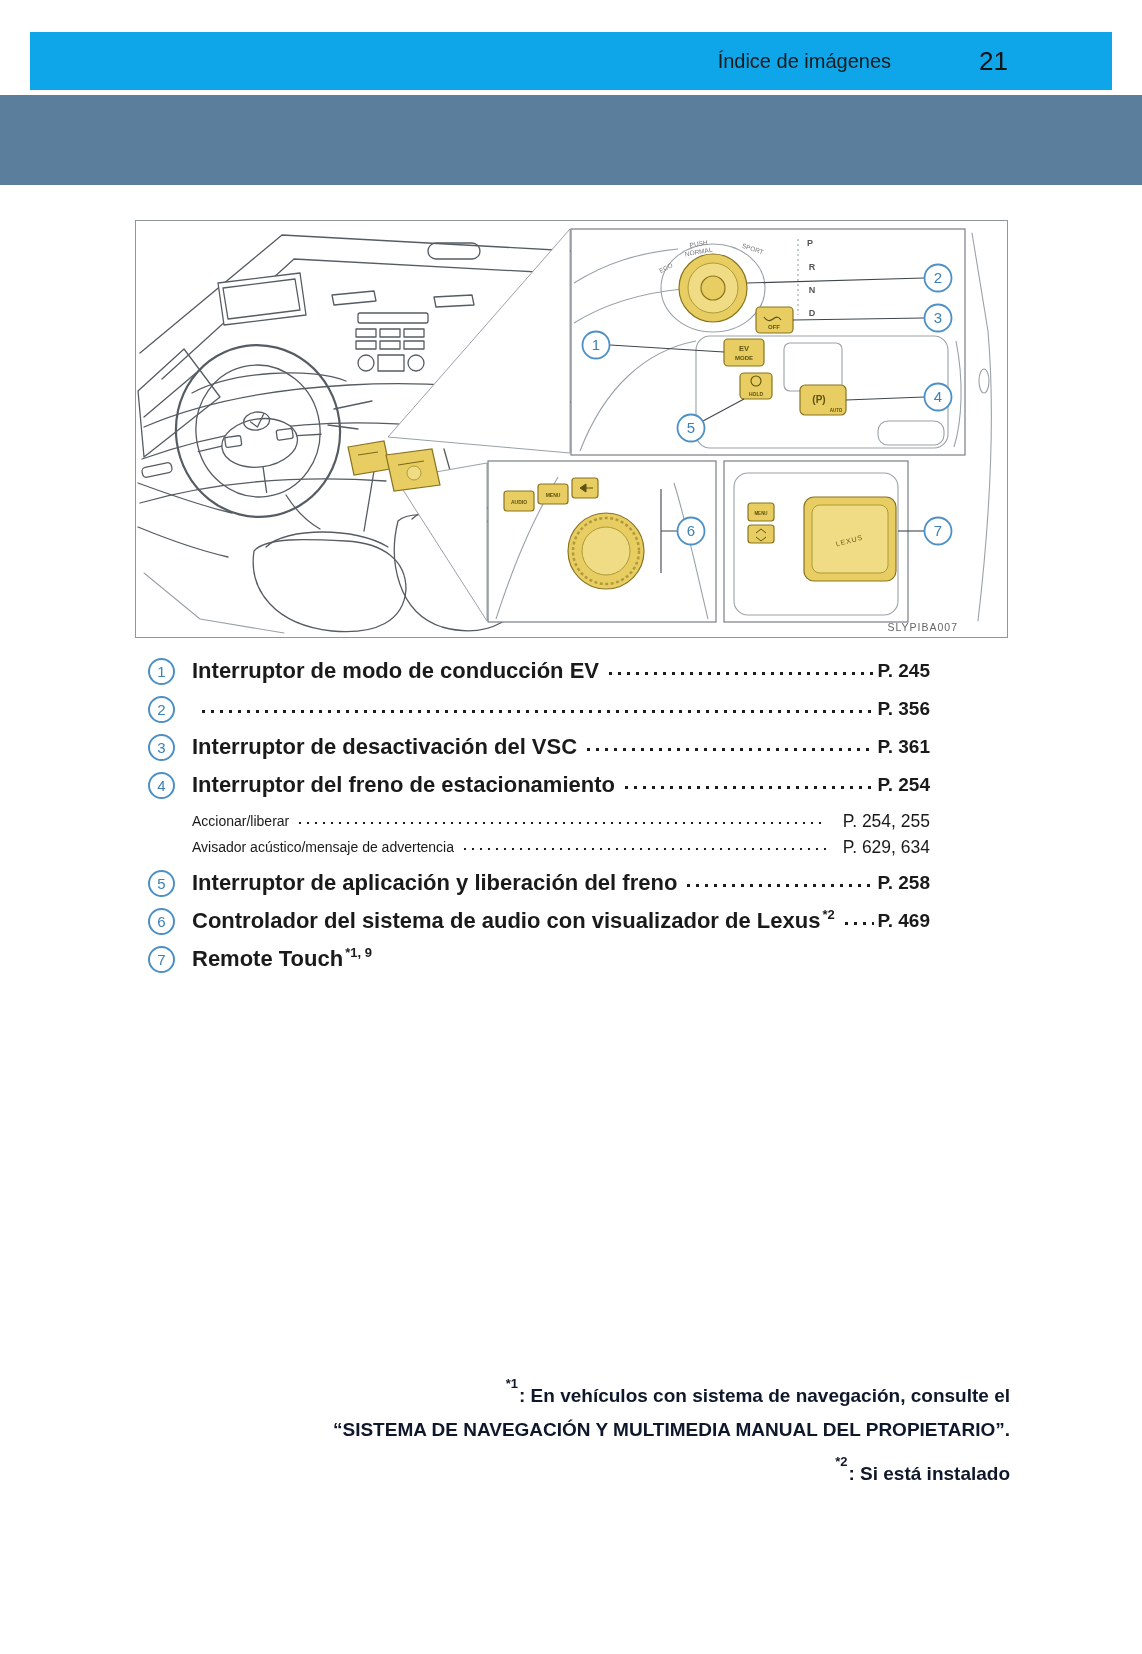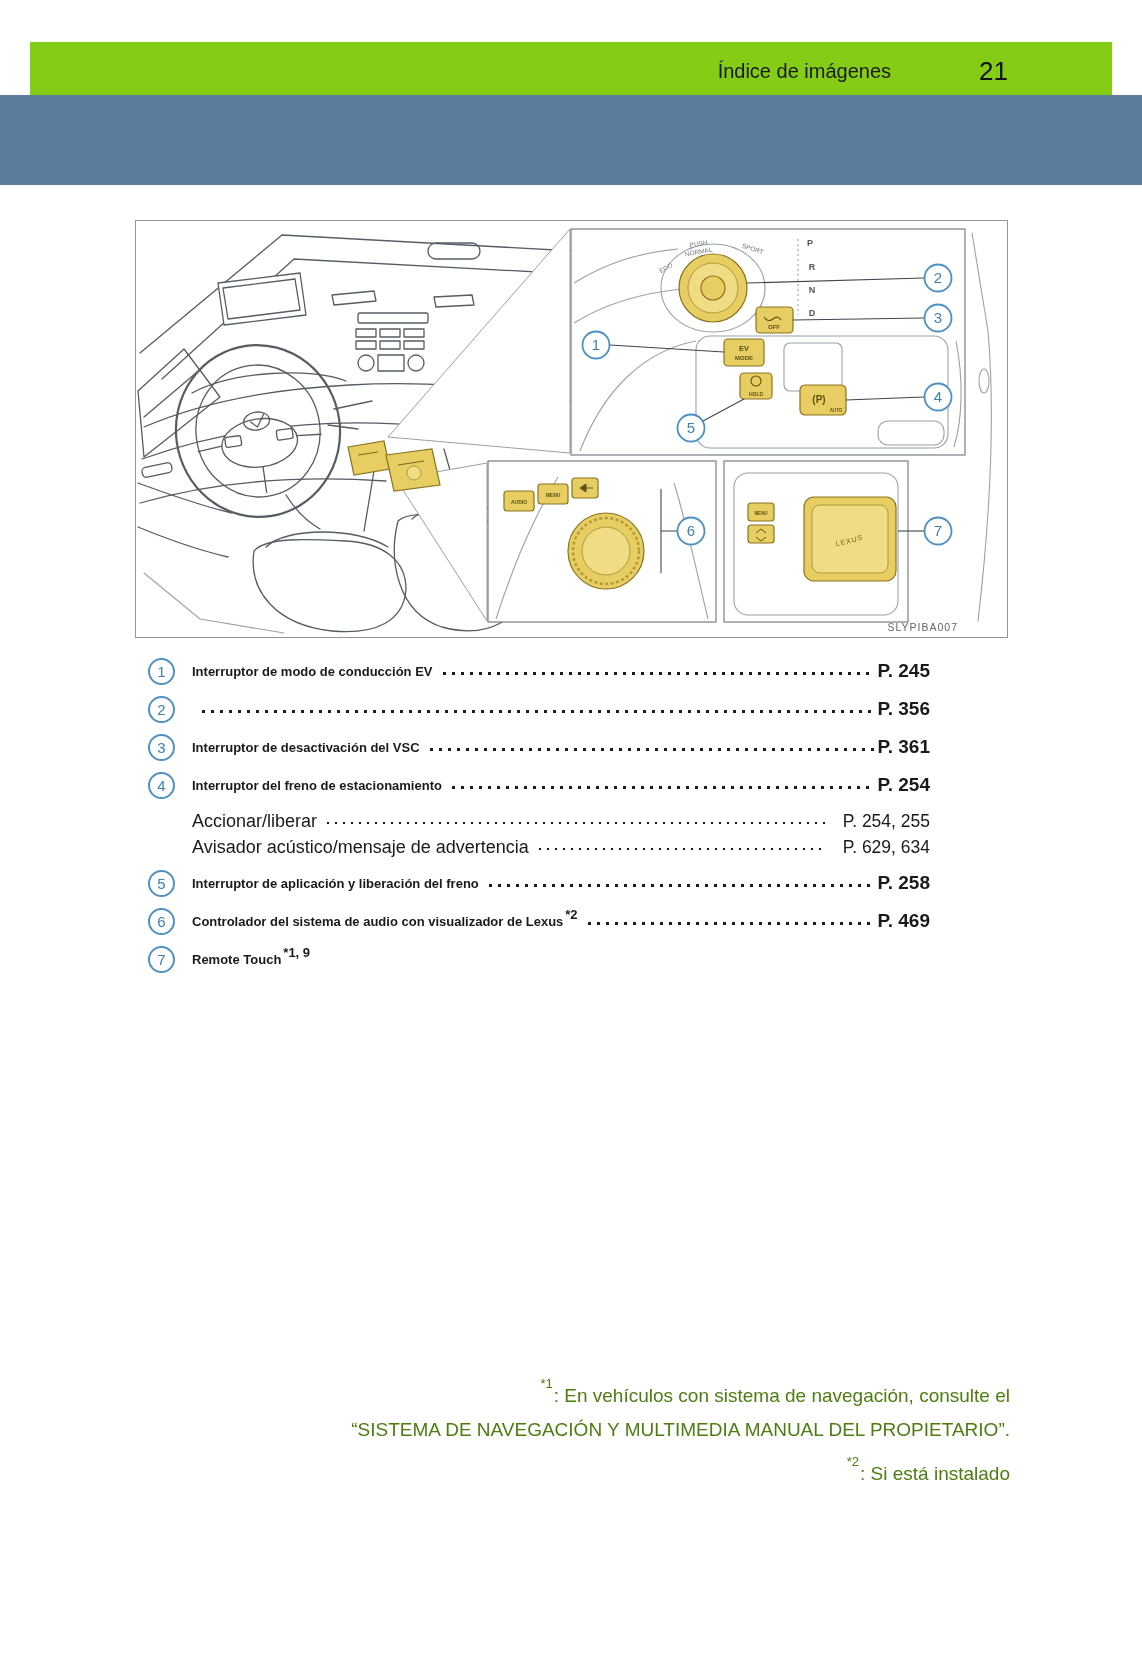--- a/index.html
+++ b/index.html
@@ -5,22 +5,22 @@
   * { margin:0; padding:0; box-sizing:border-box; }
   html,body { width:1142px; height:1654px; }
   body {
     font-family:"Liberation Sans", sans-serif;
     background:#ffffff; color:#1a1a1a;
     position:relative; overflow:hidden;
   }
 
   
   .band-light {
-    position:absolute; left:30px; top:42px; width:1082px; height:58px;
-    background:#84cc16; display:flex; align-items:center;
+    position:absolute; left:30px; top:32px; width:1082px; height:58px;
+    background:#0ea5e9; display:flex; align-items:center;
     justify-content:flex-end; gap:88px; padding-right:104px;
   }
   .hdr-title { font-size:20px; color:#1b1b1b; }
   .hdr-num   { font-size:26px; font-weight:normal; color:#111; }
   .band-dark {
     position:absolute; left:0; top:95px; width:1142px; height:90px;
     background:#5c7e9d;
   }
 
   
@@ -46,38 +46,38 @@
   
   .idx { position:absolute; left:148px; top:657px; width:782px; }
   .row { display:flex; align-items:center; height:28px; margin-bottom:10px; }
   .row.sub { height:24px; margin-bottom:2px; padding-left:44px; }
   .subgroup { margin:0 0 10px 0; }
   .cnum {
     width:27px; height:27px; min-width:27px; border:2px solid #4d90c5;
     border-radius:50%; color:#3d80b5; font-size:15px; line-height:23px;
     text-align:center; margin-right:17px; flex:none;
   }
-  .lbl { font-weight:bold; font-size:13px; white-space:nowrap; }
+  .lbl { font-weight:bold; font-size:22px; white-space:nowrap; }
   .sup { font-weight:bold; font-size:13px; position:relative; top:-7px; margin-left:2px; white-space:nowrap; }
   .leader {
     flex:1 1 auto; min-width:18px; align-self:stretch; margin:0 4px 0 7px;
     background-image:radial-gradient(circle, #1c1c1c 1.45px, rgba(0,0,0,0) 1.6px);
     background-size:9px 9px; background-repeat:repeat-x;
     background-position:left calc(100% - 7px);
   }
   .row.sub .leader {
     background-image:radial-gradient(circle, #1c1c1c 1.25px, rgba(0,0,0,0) 1.4px);
     background-size:8px 8px; background-position:left calc(100% - 6px);
   }
   .pg { font-weight:bold; font-size:19px; white-space:nowrap; }
-  .lbl-sub { font-size:18px; white-space:nowrap; }
+  .lbl-sub { font-size:14px; white-space:nowrap; }
   .pg-sub { font-size:17.5px; white-space:nowrap;margin-left:12px; }
 
   
-  .footnotes { position:absolute; right:132px; top:1371px; text-align:right; font-size:19px; color:#4d7c0f; }
+  .footnotes { position:absolute; right:132px; top:1371px; text-align:right; font-size:19px; color:#0f172a;font-weight:bold; }
   .fn-line { height:39px; line-height:39px; white-space:nowrap; }
   sup.fn { font-size:13px; position:relative; top:-7px; margin-right:1px; }
 </style>
 </head>
 <body>
 
 <div class="band-light">
   <span class="hdr-title">Índice de imágenes</span>
   <span class="hdr-num">21</span>
 </div>

